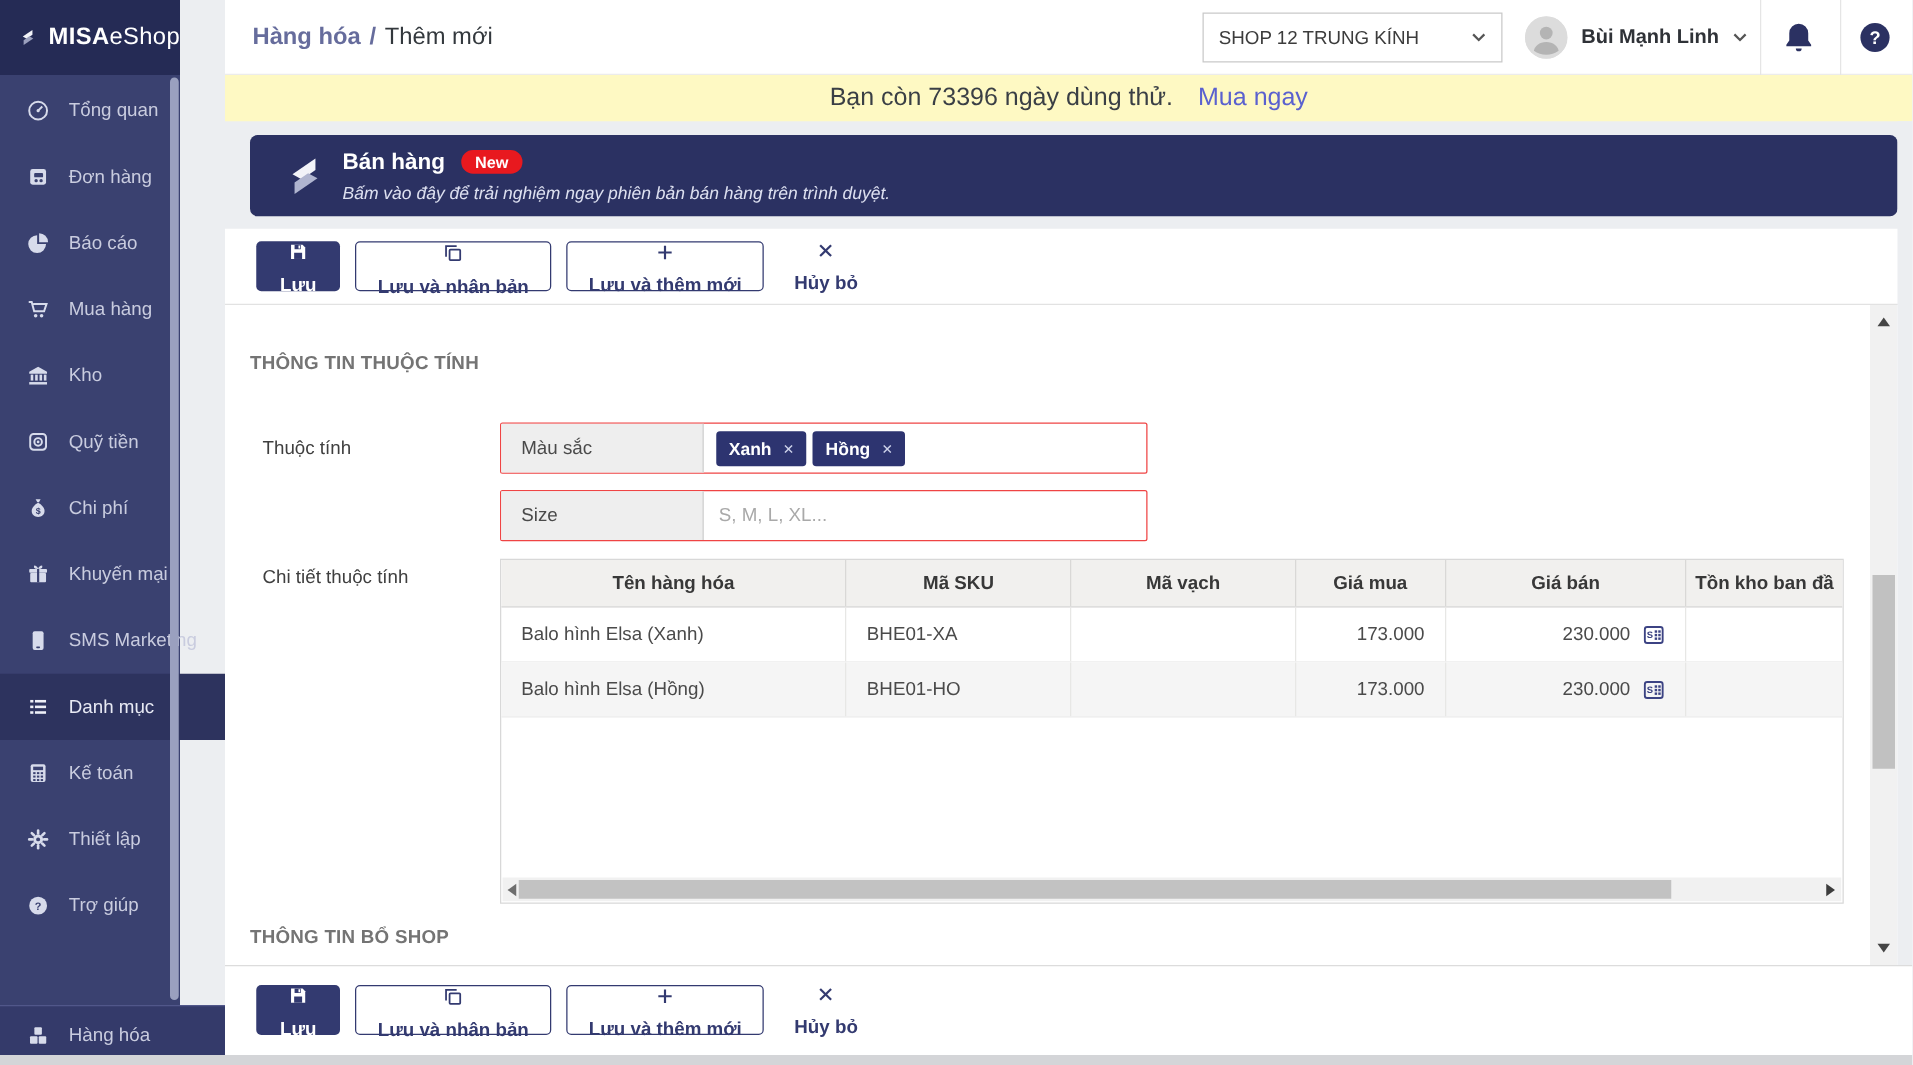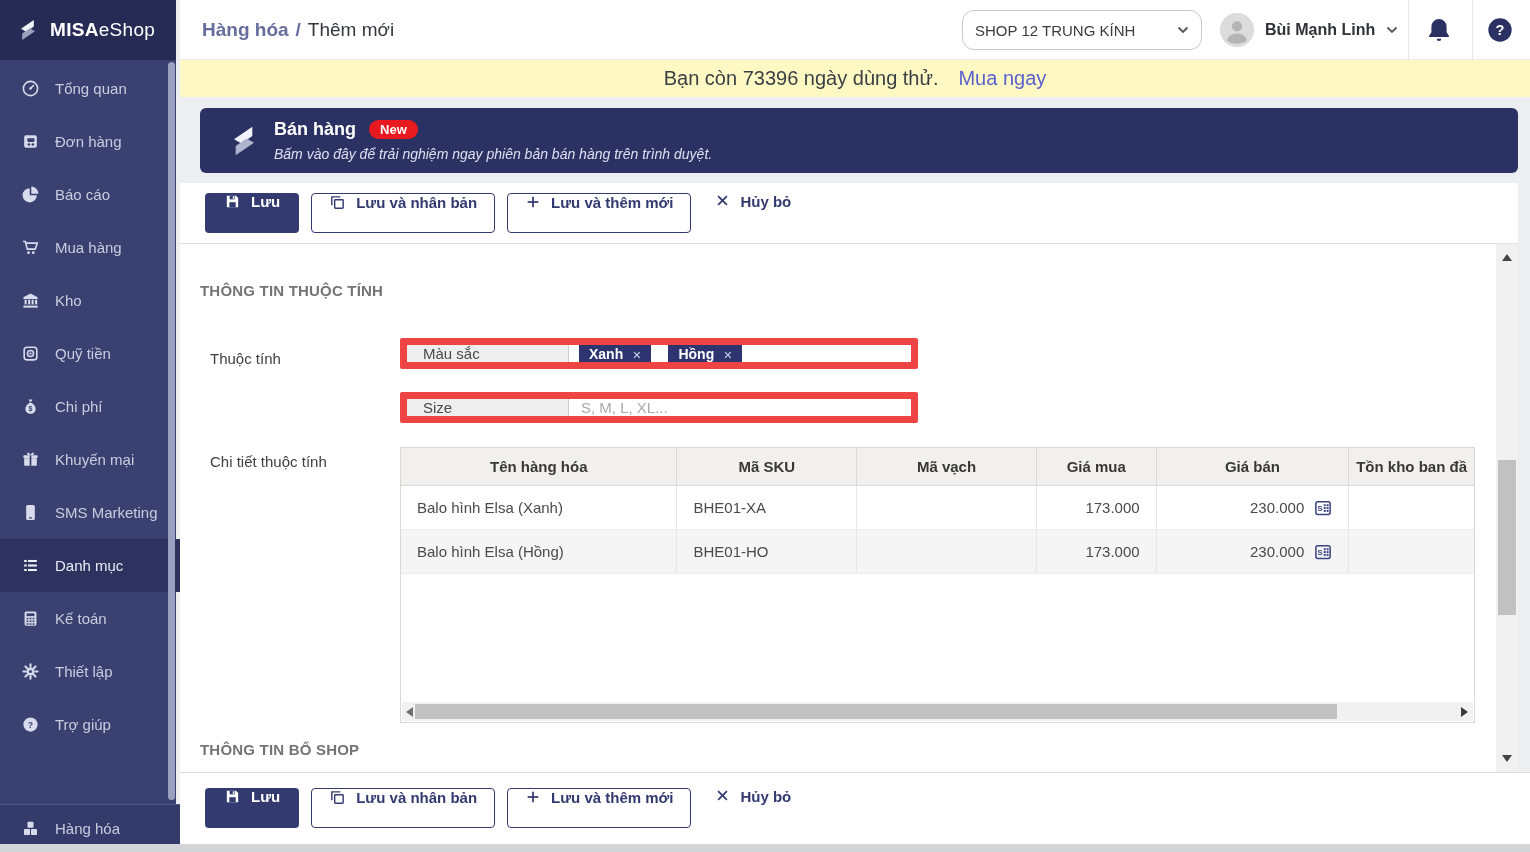--- a/index.html
+++ b/index.html
@@ -1,37 +1,37 @@
 <!DOCTYPE html>
 <html><head>
 <meta charset="utf-8">
 <style>
   html,body{margin:0;padding:0;background:#eceef1;font-family:"Liberation Sans","DejaVu Sans",sans-serif;}
   .app{position:relative;width:1530px;height:852px;overflow:hidden;background:#eceef1;}
 
   
-  .sidebar{position:absolute;left:0;top:0;width:176px;height:852px;background:#3a4170;}
+  .sidebar{position:absolute;left:0;top:0;width:144px;height:852px;background:#3a4170;}
   .logo{height:60px;background:#252b55;display:flex;align-items:center;padding-left:14px;gap:8px;box-sizing:border-box;}
   .logo-text{color:#fff;font-size:19px;letter-spacing:.3px;}
   .logo-text .b{font-weight:bold;}
   .nav{position:absolute;top:62px;left:0;width:180px;}
   .nav-item{height:53px;display:flex;align-items:center;padding-left:20px;gap:15px;color:#c9ccdf;font-size:15px;cursor:pointer;box-sizing:border-box;}
   .nav-item.active{background:#2d335e;color:#e8eaf4;}
   .nav-icon{width:20px;height:20px;display:flex;align-items:center;justify-content:center;flex:none;}
   .nav-icon svg{width:19px;height:19px;}
   .nav-bottom{position:absolute;left:0;top:804px;width:180px;height:48px;background:#343a6a;border-top:1px solid #51578a;display:flex;align-items:center;padding-left:20px;gap:15px;color:#c9ccdf;font-size:15px;box-sizing:border-box;}
   .side-scroll{position:absolute;right:1px;top:62px;width:7px;height:738px;background:#9aa0bf;border-radius:4px;}
 
   
   .header{position:absolute;left:180px;top:0;width:1350px;height:60px;background:#fff;border-bottom:1px solid #ececec;box-sizing:border-box;}
   .breadcrumb{position:absolute;left:22px;top:0;height:60px;display:flex;align-items:center;font-size:19px;}
   .crumb-parent{color:#666c9c;font-weight:bold;}
   .crumb-sep{color:#666c9c;font-weight:bold;margin:0 7px;}
   .crumb-current{color:#33383d;}
-  .shop-select{position:absolute;left:782px;top:10px;width:240px;height:40px;border:1px solid #c9c9c9;border-radius:12px;background:#fff;display:flex;align-items:center;justify-content:space-between;padding:0 12px;font-size:15px;color:#3c3c3c;box-sizing:border-box;cursor:pointer;}
+  .shop-select{position:absolute;left:782px;top:10px;width:240px;height:40px;border:1px solid #c9c9c9;border-radius:0;background:#fff;display:flex;align-items:center;justify-content:space-between;padding:0 12px;font-size:15px;color:#3c3c3c;box-sizing:border-box;cursor:pointer;}
   .user-block{position:absolute;left:1040px;top:0;height:60px;display:flex;align-items:center;gap:11px;cursor:pointer;}
   .avatar{width:34px;height:34px;border-radius:50%;overflow:hidden;background:#dcdcdc;flex:none;}
   .user-name{font-size:16px;font-weight:bold;color:#2f3237;}
   .hdr-divider{position:absolute;top:0;width:1px;height:60px;background:#e5e5e5;}
   .bell-btn{position:absolute;left:1245px;top:16px;width:28px;height:28px;cursor:pointer;}
   .help-btn{position:absolute;left:1306px;top:16px;width:28px;height:28px;cursor:pointer;}
 
   
   .trial{position:absolute;left:180px;top:60px;width:1350px;height:37px;background:#fef9c3;display:flex;align-items:center;justify-content:center;gap:20px;font-size:20px;color:#3a3f45;}
   .trial-link{color:#5a61cf;cursor:pointer;}
@@ -43,39 +43,39 @@
   .promo-title{color:#fff;font-size:18px;font-weight:bold;}
   .promo-badge{background:#e8191f;color:#fff;font-size:13px;font-weight:bold;border-radius:10px;padding:2px 11px;margin-left:13px;}
   .promo-sub{position:absolute;left:74px;top:38px;color:#dde0f0;font-size:14px;font-style:italic;}
 
   
   .toolbar{position:absolute;left:180px;top:183px;width:1350px;height:61px;background:#fff;border-bottom:1px solid #e2e2e2;box-sizing:border-box;}
   .bottom-bar{position:absolute;left:180px;top:772px;width:1350px;height:72px;background:#fff;border-top:1px solid #dcdcdc;box-sizing:border-box;}
   .btn-row{position:absolute;left:25px;display:flex;align-items:center;}
   .toolbar .btn-row{top:10px;}
   .bottom-bar .btn-row{top:15px;}
-  .btn{height:40px;border-radius:4px;font-size:15px;font-weight:bold;display:inline-flex;align-items:flex-start;box-sizing:border-box;cursor:pointer;font-family:inherit;}
+  .btn{height:40px;border-radius:4px;font-size:15px;font-weight:bold;display:inline-flex;align-items:center;box-sizing:border-box;cursor:pointer;font-family:inherit;flex-direction:column;}
   .btn svg{flex:none;}
   .btn-primary{background:#333a70;color:#fff;border:none;padding:0 19px;gap:10px;}
   .btn-outline{background:#fff;color:#333a70;border:1px solid #333a70;padding:0 17px;gap:10px;margin-left:12px;}
   .btn-text{background:none;color:#333a70;border:none;padding:0 15px;gap:10px;margin-left:9px;}
 
   
   .form{position:absolute;left:180px;top:244px;width:1350px;height:528px;background:#fff;}
   .section-title{position:absolute;left:20px;color:#747474;font-size:15px;font-weight:bold;letter-spacing:.2px;}
   .st1{top:38px;}
   .st2{top:497px;}
   .lbl{position:absolute;font-size:15px;color:#3f3f3f;}
   .lbl-attr{left:30px;top:106px;}
   .lbl-detail{left:30px;top:209px;}
-  .field{position:absolute;left:220px;width:518px;height:31px;display:flex;border:7px solid #ef4444;border-radius:2px;box-sizing:border-box;background:#fff;}
+  .field{position:absolute;left:220px;width:518px;height:41px;display:flex;border:1px solid #ef4444;border-radius:2px;box-sizing:border-box;background:#fff;}
   .f1{top:94px;}
   .f2{top:148px;}
   .field-label{width:162px;flex:none;background:#eeeeee;border-right:1px solid #cfcfcf;display:flex;align-items:center;padding-left:16px;color:#4a4a4a;font-size:15px;box-sizing:border-box;}
-  .field-input{flex:1;display:flex;align-items:center;padding-left:10px;gap:17px;overflow:hidden;}
+  .field-input{flex:1;display:flex;align-items:center;padding-left:10px;gap:5px;overflow:hidden;}
   .tag{background:#2d3470;color:#fff;font-size:14px;font-weight:bold;border-radius:3px;padding:6px 10px;display:flex;align-items:center;gap:9px;cursor:default;}
   .tag-x{cursor:pointer;line-height:1;}
   .tag-x::before{content:"\2715";font-size:11px;color:#ced3ea;font-weight:normal;}
   .size-input{border:none;outline:none;font-size:15px;color:#444;width:100%;font-family:inherit;background:transparent;}
   .size-input::placeholder{color:#a9a9a9;}
 
   
   .table-wrap{position:absolute;left:220px;top:203px;width:1075px;height:276px;border:1px solid #d8d8d8;box-sizing:border-box;overflow:hidden;background:#fff;}
   .t-header{display:flex;height:38px;background:#f1f0ee;border-bottom:1px solid #d8d8d8;box-sizing:border-box;}
   .t-hcell{display:flex;align-items:center;justify-content:center;font-size:15px;font-weight:bold;color:#383838;border-right:1px solid #d9d8d6;box-sizing:border-box;white-space:nowrap;overflow:hidden;}

